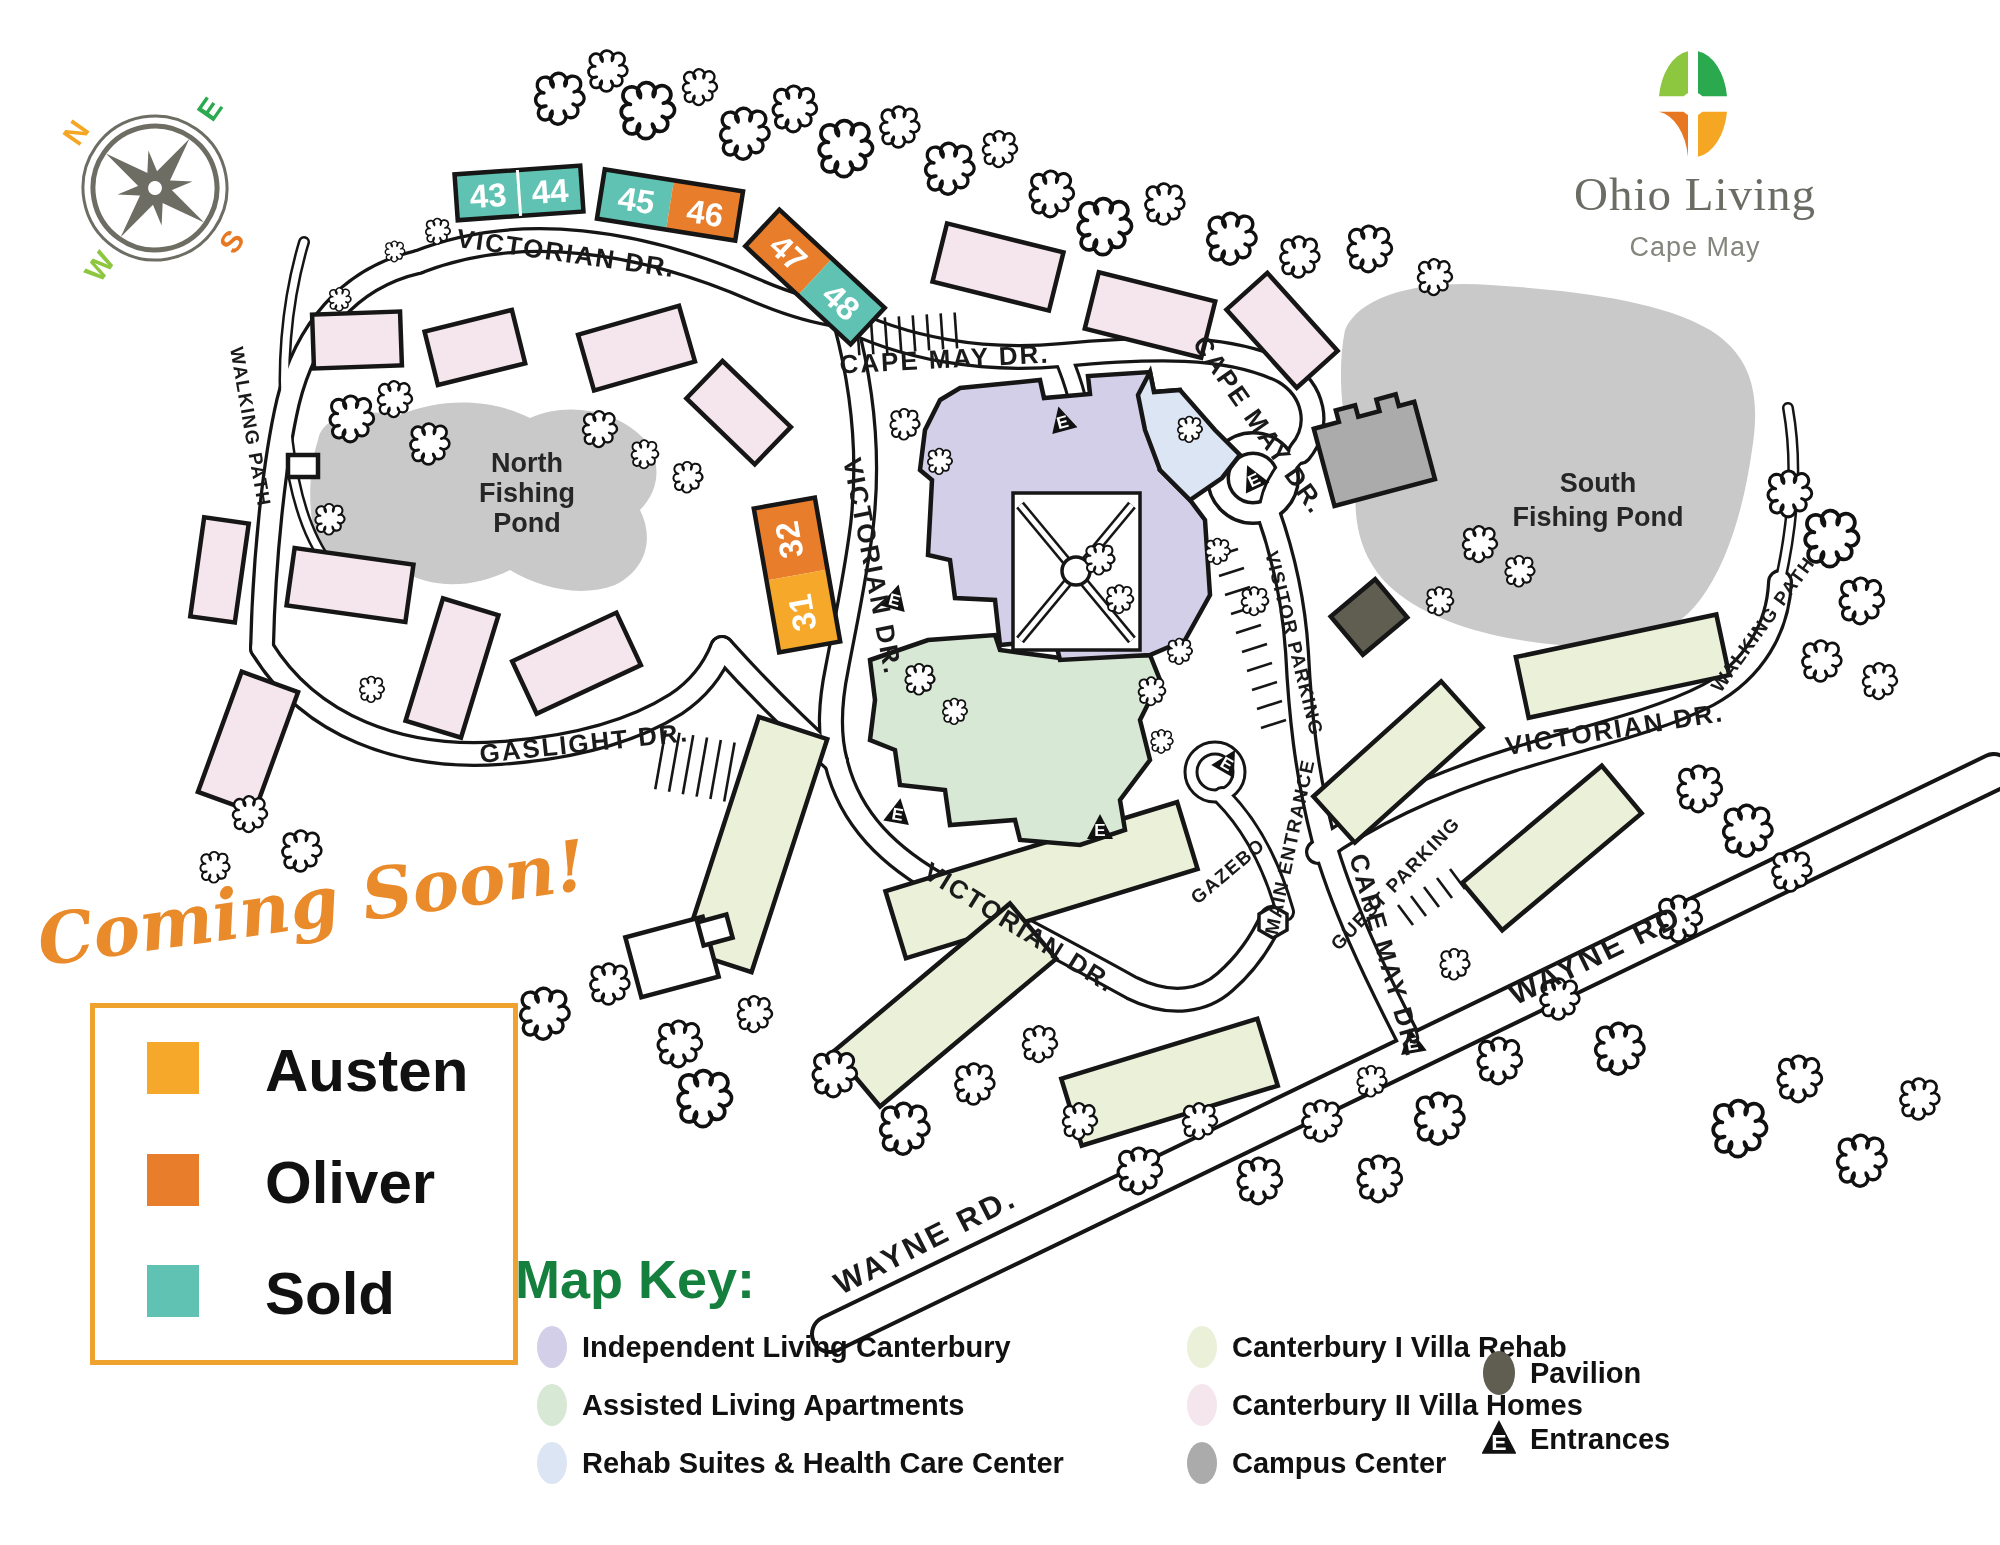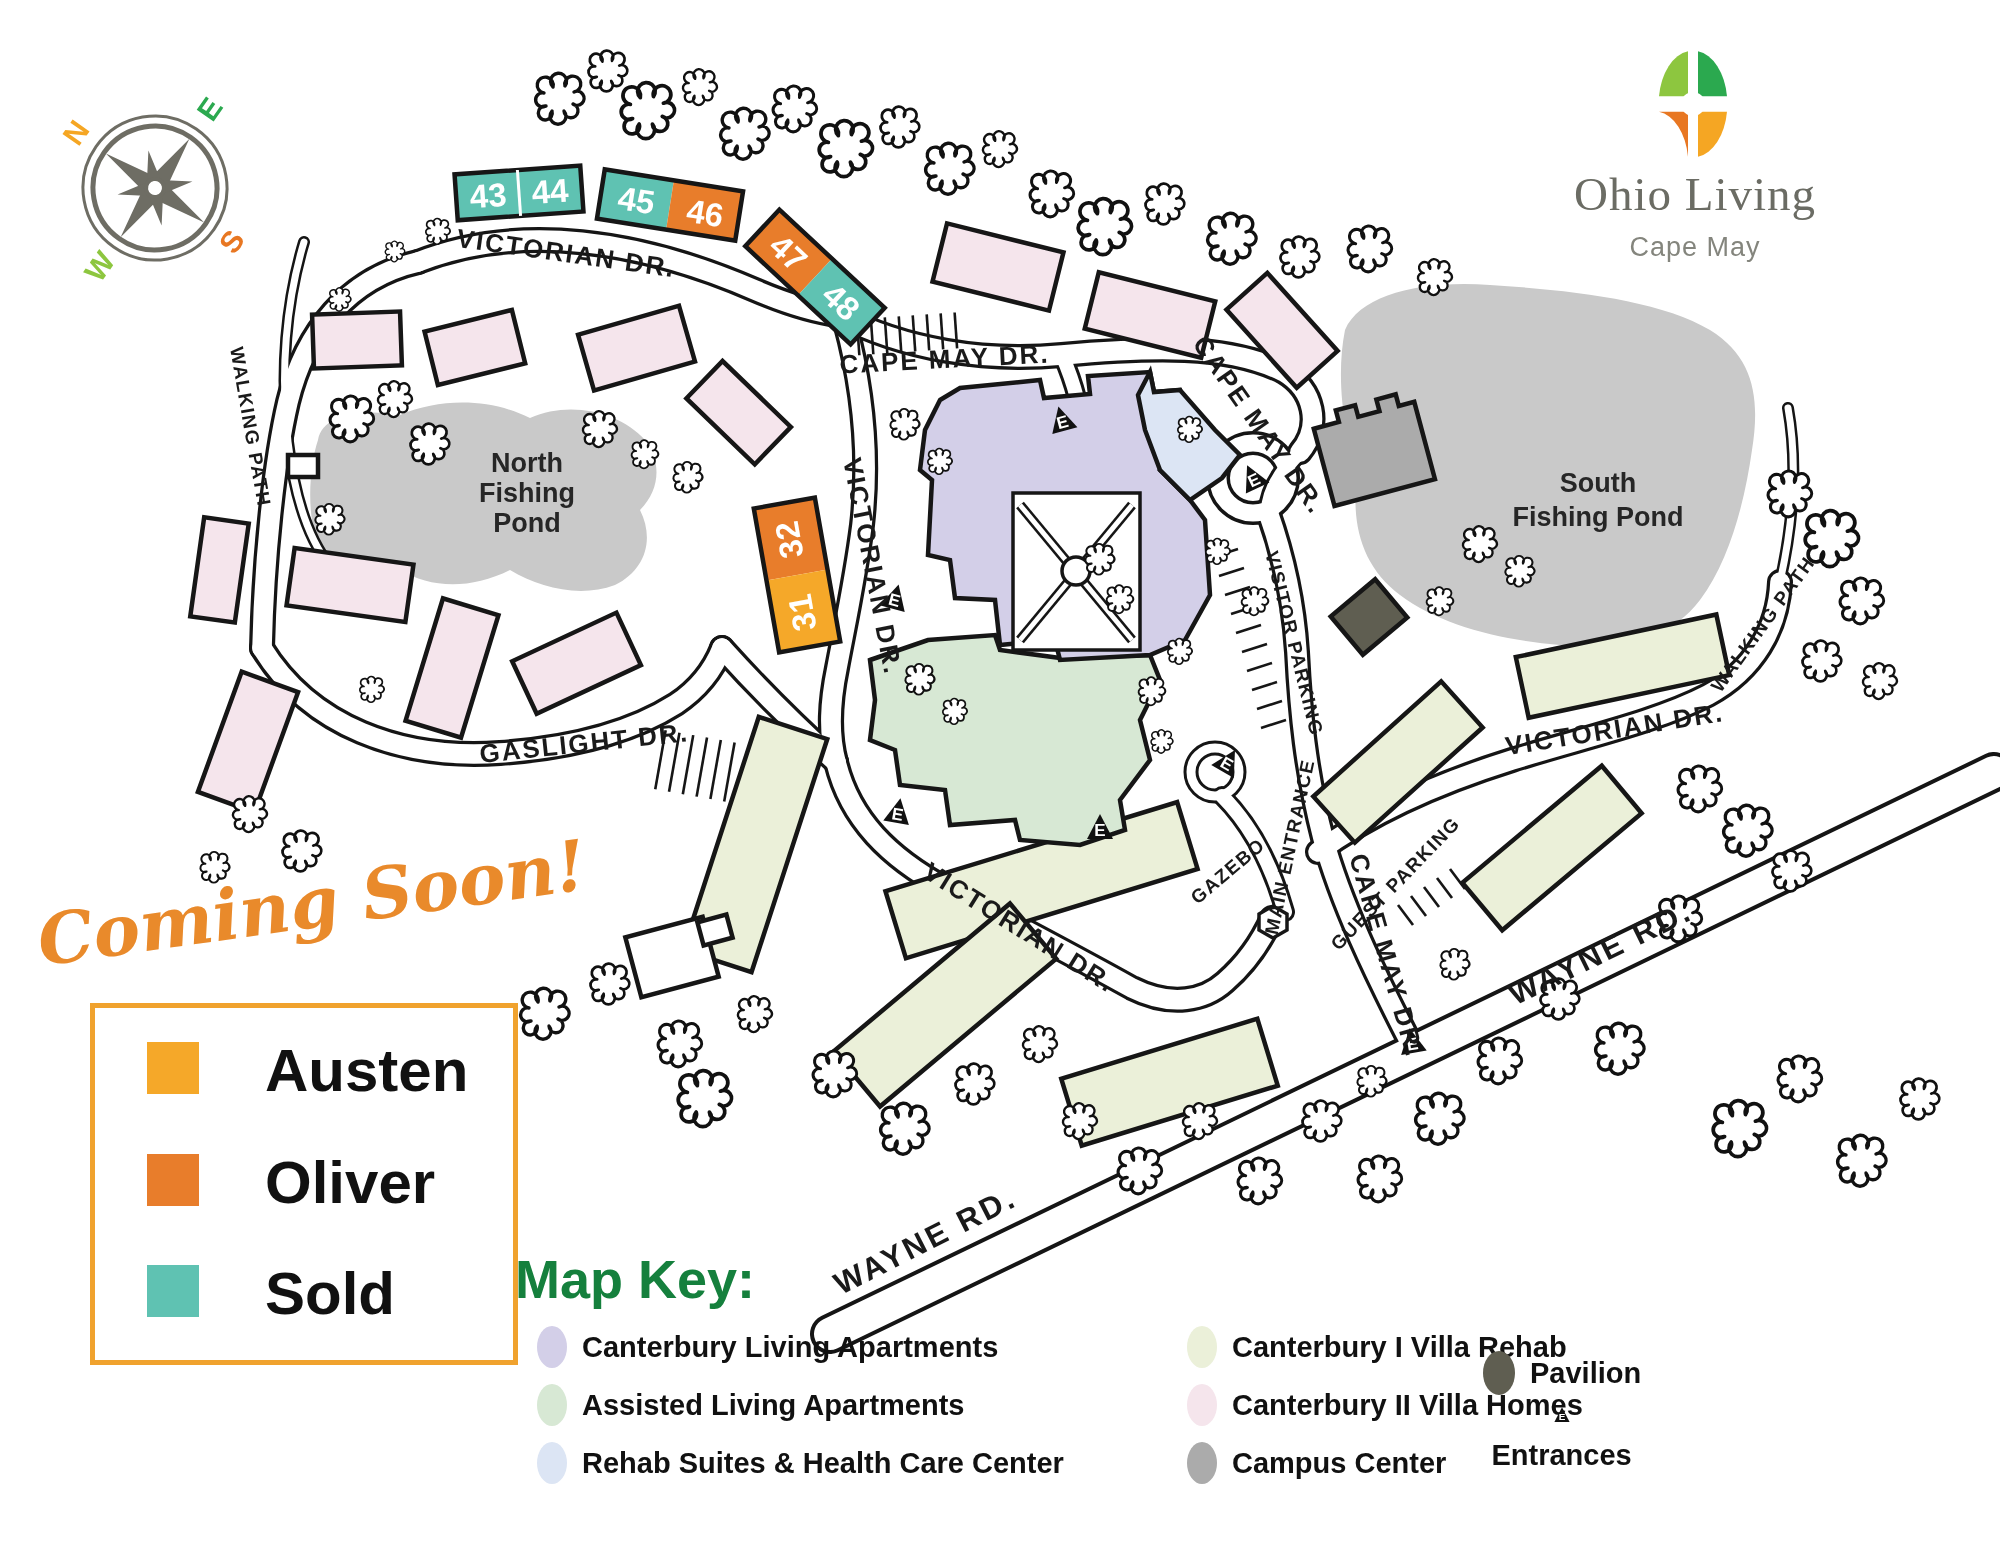--- a/index.html
+++ b/index.html
@@ -410,21 +410,21 @@
     <span class="cs-label">Sold</span>
   </div>
 </div>
 
 <div id="map-key-title">Map Key:</div>
 <div class="key-col" style="left:536px;top:1318px;">
   <div class="key-row">
     <svg width="32" height="46">
       <ellipse cx="16" cy="23" rx="15" ry="21" fill="#D3CFE8"></ellipse>
       </svg>
-    <span class="key-label">Canterbury Living Apartments</span>
+    <span class="key-label">Independent Living Canterbury</span>
   </div>
   <div class="key-row">
     <svg width="32" height="46">
       <ellipse cx="16" cy="23" rx="15" ry="21" fill="#D7E8D4"></ellipse>
       </svg>
     <span class="key-label">Assisted Living Apartments</span>
   </div>
   <div class="key-row">
     <svg width="32" height="46">
       <ellipse cx="16" cy="23" rx="15" ry="21" fill="#DCE5F4"></ellipse>
@@ -452,19 +452,19 @@
     <span class="key-label">Campus Center</span>
   </div>
 </div>
 <div class="key-col" style="left:1482px;top:1340px;">
   <div class="key-row" style="height:66px;">
     <svg width="34" height="48">
       <ellipse cx="17" cy="24" rx="16" ry="22" fill="#5F5E51"></ellipse>
       </svg>
     <span class="key-label">Pavilion</span>
   </div>
-  <div class="key-row" style="height:66px;flex-direction:column;">
+  <div class="key-row" style="height:66px;">
     <svg width="34" height="44" viewBox="-17 -22 34 44">
       <use href="#ent" transform="scale(1.35)"></use>
       </svg>
     <span class="key-label">Entrances</span>
   </div>
 </div>
 
 </body></html>

